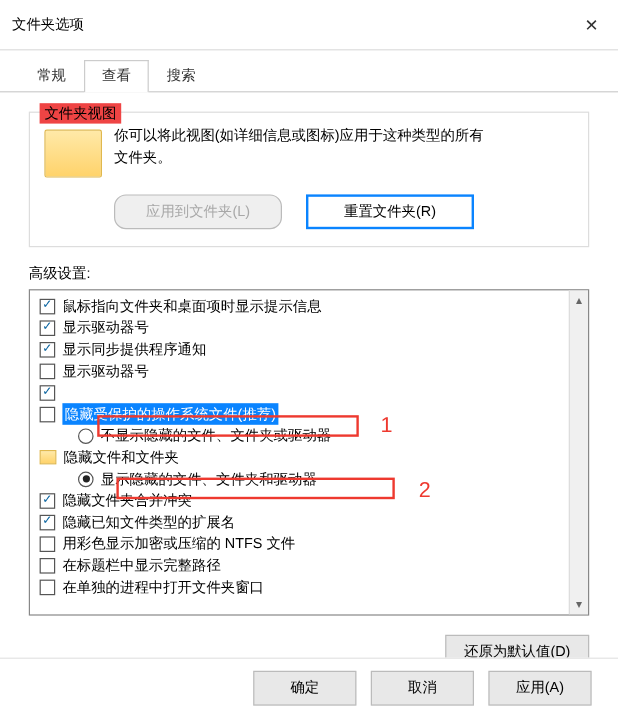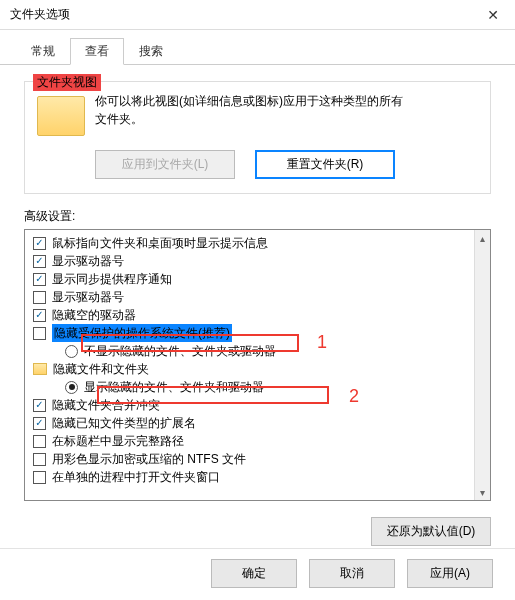--- a/index.html
+++ b/index.html
@@ -5,21 +5,21 @@
   * { box-sizing: border-box; margin: 0; padding: 0; }
   body {
     font-family: "Microsoft YaHei", "Segoe UI", Tahoma, sans-serif;
     font-size: 12px;
     background: #fff;
     width: 515px;
     height: 600px;
     overflow: hidden;
   }
   .titlebar {
-    height: 30px;
+    height: 42px;
     display: flex;
     align-items: center;
     justify-content: space-between;
     padding: 0 0 0 10px;
     border-bottom: 1px solid #ddd;
   }
   .titlebar .title { font-size: 12px; }
   .titlebar .close {
     width: 44px; height: 28px;
     display: flex; align-items: center; justify-content: center;
@@ -71,21 +71,21 @@
   .folder-text { font-size: 12px; line-height: 1.5; }
   .btnrow { display: flex; gap: 20px; margin-top: 14px; margin-left: 58px; }
   .winbtn {
     min-width: 140px;
     padding: 5px 10px;
     font-size: 12px;
     background: #e8e8e8;
     border: 1px solid #bbb;
     text-align: center;
   }
-  .winbtn.disabled { color: #a8a8a8; background: #efefef; }
+  .winbtn.disabled { color: #a8a8a8; background: #efefef; border-radius: 10px; }
   .winbtn.primary { background: #fff; border: 2px solid #0a84ff; padding: 4px 10px; }
   .adv-label { margin: 14px 0 4px 0; font-size: 12px; }
   .tree {
     border: 1px solid #888;
     height: 272px;
     overflow: hidden;
     position: relative;
     padding: 4px 0 4px 6px;
     font-size: 12px;
   }
@@ -111,21 +111,21 @@
     font-size: 10px; color: #0a64a0;
     flex: none;
   }
   .tree-row.radio .chk { border-radius: 50%; }
   .tree-row.radio .chk.sel::after {
     content: ""; width: 6px; height: 6px; background: #222; border-radius: 50%;
   }
   .tree-row .label { }
   .tree-row.indent2 { padding-left: 34px; }
   .tree-row.highlight .label {
-    background: #0a84ff; color: #000000; padding: 0 2px;
+    background: #0a84ff; color: #ffffff; padding: 0 2px;
   }
   .tree-row .foldersmall {
     width: 14px; height: 12px;
     background: linear-gradient(#ffe9a8,#ffd36b);
     border: 1px solid #e0b84e;
     margin-right: 6px; flex: none;
   }
   .redbox {
     position: absolute;
     border: 2px solid #ee392f;
@@ -197,21 +197,20 @@
       <div class="tree-row">
         <span class="chk">✓</span>
         <span class="label">显示同步提供程序通知</span>
       </div>
       <div class="tree-row">
         <span class="chk"></span>
         <span class="label">显示驱动器号</span>
       </div>
       <div class="tree-row">
         <span class="chk">✓</span>
-        <span class="label">隐藏空的驱动器</span>
       </div>
       <div class="tree-row highlight">
         <span class="chk"></span>
         <span class="label">隐藏受保护的操作系统文件(推荐)</span>
       </div>
       <div class="tree-row radio indent2">
         <span class="chk"></span>
         <span class="label">不显示隐藏的文件、文件夹或驱动器</span>
       </div>
       <div class="tree-row">
@@ -225,25 +224,25 @@
       <div class="tree-row">
         <span class="chk">✓</span>
         <span class="label">隐藏文件夹合并冲突</span>
       </div>
       <div class="tree-row">
         <span class="chk">✓</span>
         <span class="label">隐藏已知文件类型的扩展名</span>
       </div>
       <div class="tree-row">
         <span class="chk"></span>
+        <span class="label">用彩色显示加密或压缩的 NTFS 文件</span>
+      </div>
+      <div class="tree-row">
+        <span class="chk"></span>
         <span class="label">在标题栏中显示完整路径</span>
-      </div>
-      <div class="tree-row">
-        <span class="chk"></span>
-        <span class="label">用彩色显示加密或压缩的 NTFS 文件</span>
       </div>
       <div class="tree-row">
         <span class="chk"></span>
         <span class="label">在单独的进程中打开文件夹窗口</span>
       </div>
       <div class="scrollbar">
       <div class="scroll-arrow">▴</div>
       <div style="flex:1"></div>
       <div class="scroll-arrow" style="position:absolute;bottom:0;left:0;right:0">▾</div>
     </div>

